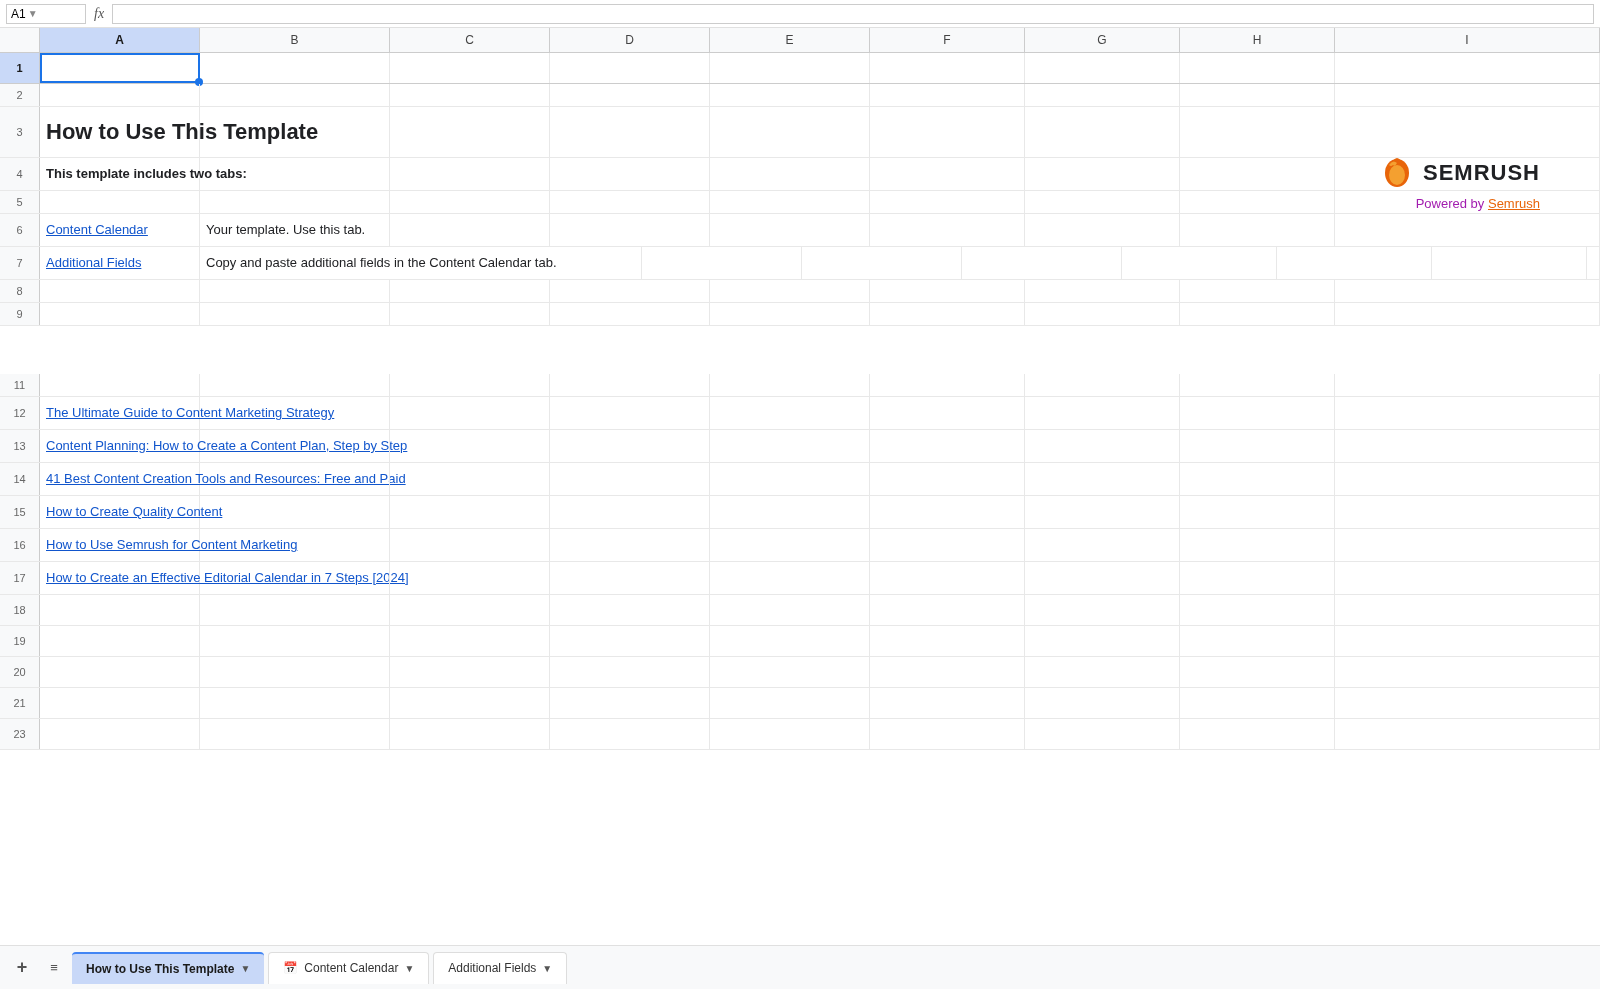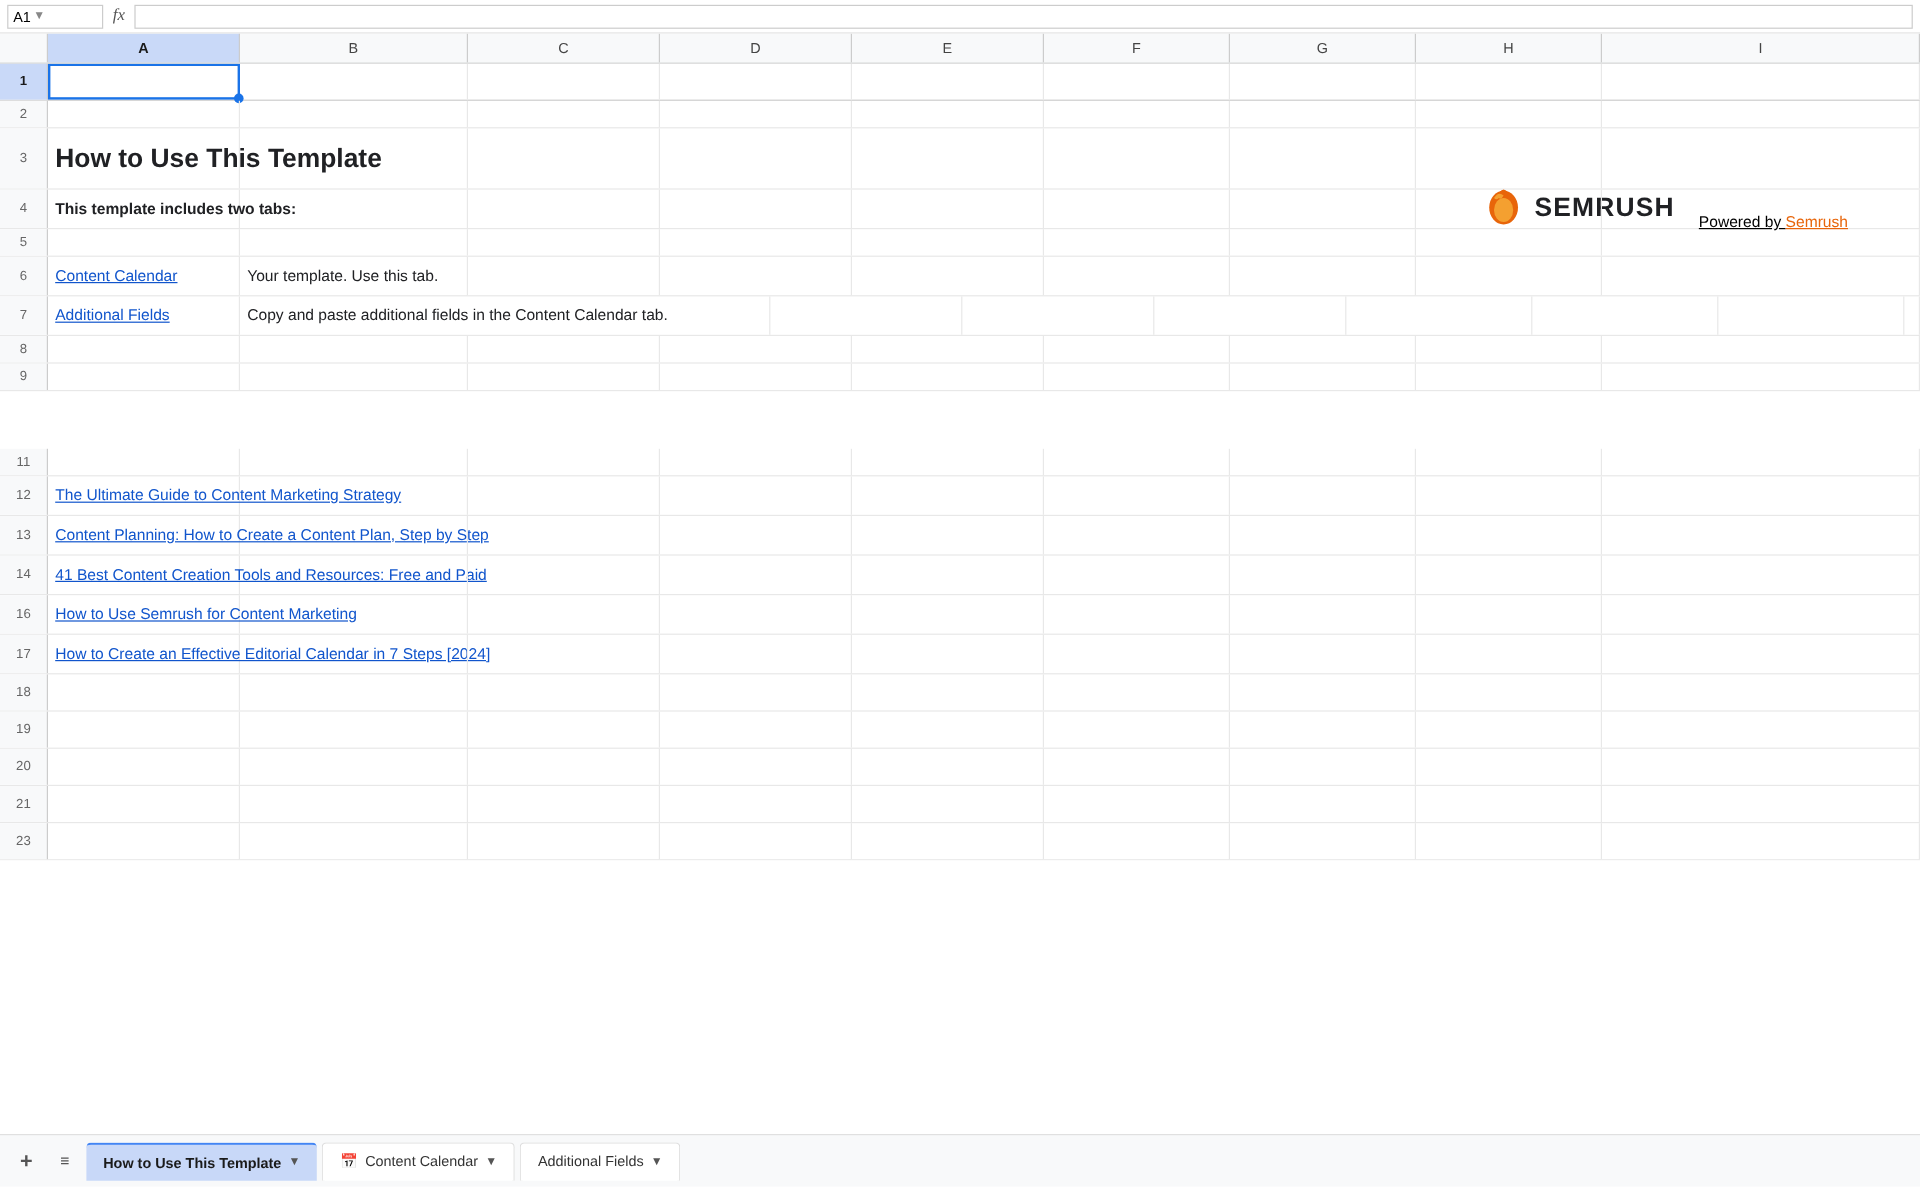--- a/index.html
+++ b/index.html
@@ -197,42 +197,41 @@
       color: #202124;
       font-size: 13px;
     }
 
     
     .semrush-area {
       position: absolute;
       right: 60px;
       top: 100px;
       display: flex;
-      flex-direction: row;
+      flex-direction: column;
       align-items: flex-end;
-      gap: 20px;
+      gap: 4px;
     }
     .semrush-logo {
       display: flex;
       align-items: center;
       gap: 8px;
     }
     .semrush-name {
       font-size: 22px;
       font-weight: bold;
       color: #202124;
       letter-spacing: 1px;
     }
     .powered-by {
       font-size: 13px;
       color: #555;
     }
     .powered-by span {
-      color: #000000;
-      text-decoration: underline;
+      color: #a21caf;
       cursor: pointer;
     }
 
     
     .tab-bar {
       height: 44px;
       display: flex;
       align-items: center;
       border-top: 1px solid #e0e0e0;
       background: #f8f9fa;
@@ -523,20 +522,34 @@
         <div class="cell cell-b"></div>
         <div class="cell cell-c"></div>
         <div class="cell cell-d"></div>
         <div class="cell cell-e"></div>
         <div class="cell cell-f"></div>
         <div class="cell cell-g"></div>
         <div class="cell cell-h"></div>
         <div class="cell cell-i"></div>
       </div>
 
+      <div class="grid-row row-15">
+        <div class="row-num">15</div>
+        <div class="cell cell-a" style="overflow:visible;">
+          <span class="link-text">How to Create Quality Content</span>
+        </div>
+        <div class="cell cell-b"></div>
+        <div class="cell cell-c"></div>
+        <div class="cell cell-d"></div>
+        <div class="cell cell-e"></div>
+        <div class="cell cell-f"></div>
+        <div class="cell cell-g"></div>
+        <div class="cell cell-h"></div>
+        <div class="cell cell-i"></div>
+      </div>
 
       <div class="grid-row row-16">
         <div class="row-num">16</div>
         <div class="cell cell-a" style="overflow:visible;">
           <span class="link-text">How to Use Semrush for Content Marketing</span>
         </div>
         <div class="cell cell-b"></div>
         <div class="cell cell-c"></div>
         <div class="cell cell-d"></div>
         <div class="cell cell-e"></div>

